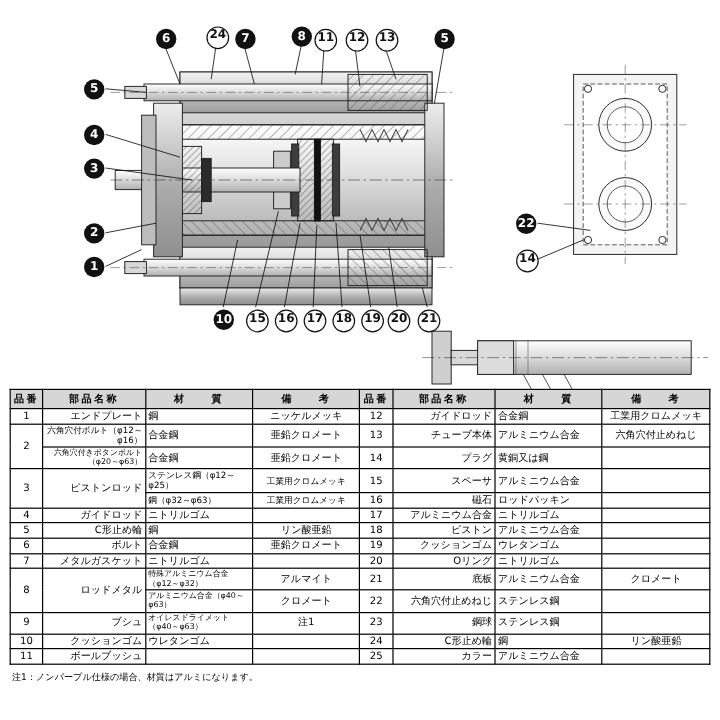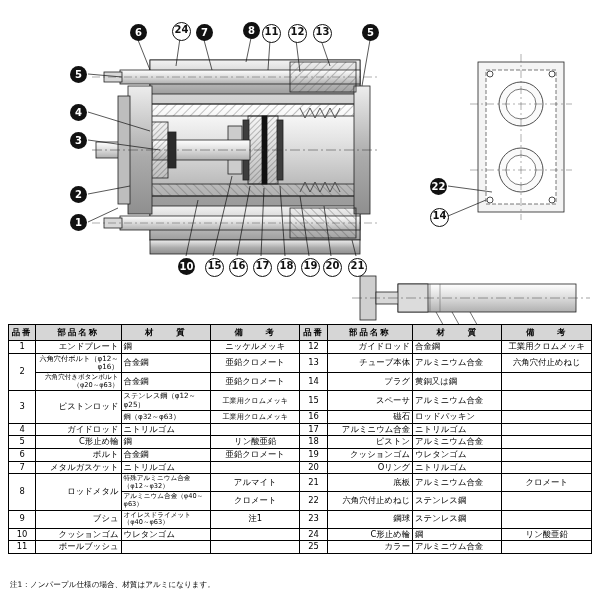--- a/index.html
+++ b/index.html
@@ -50,21 +50,21 @@
     height:13px;
     letter-spacing:2px;
   }
   td.num{ text-align:center; width:22px;}
   td.nm{ width:80px;text-align:right;}
   td.mat{ width:84px;}
   td.rem{ width:84px;text-align:center;}
   td.small{font-size:7.2px;}
   td.xsmall{font-size:6.6px;}
   .note{
-    position:absolute;left:10px;top:580px;
+    position:absolute;left:10px;top:560px;
     font-size:7.6px;
     font-family:"DejaVu Sans","Liberation Sans",sans-serif;
   }
 </style>
 </head>
 <body>
 
 <div class="diagram">
 <svg width="600" height="340" viewBox="0 0 600 340">
   <defs>

